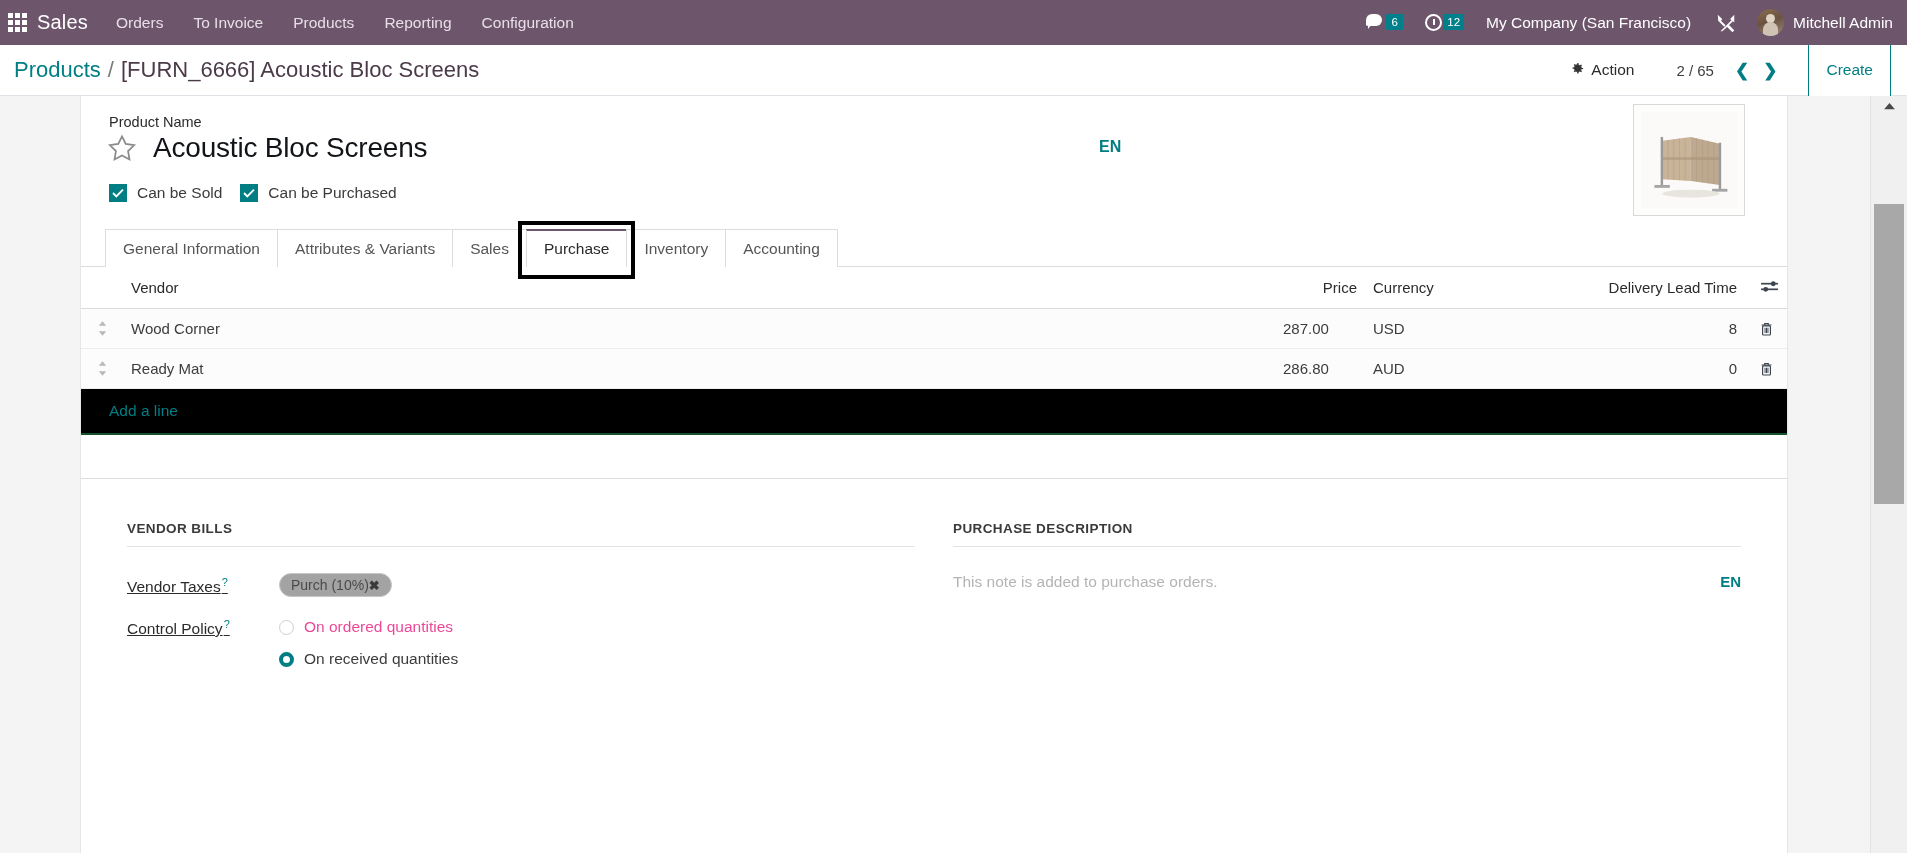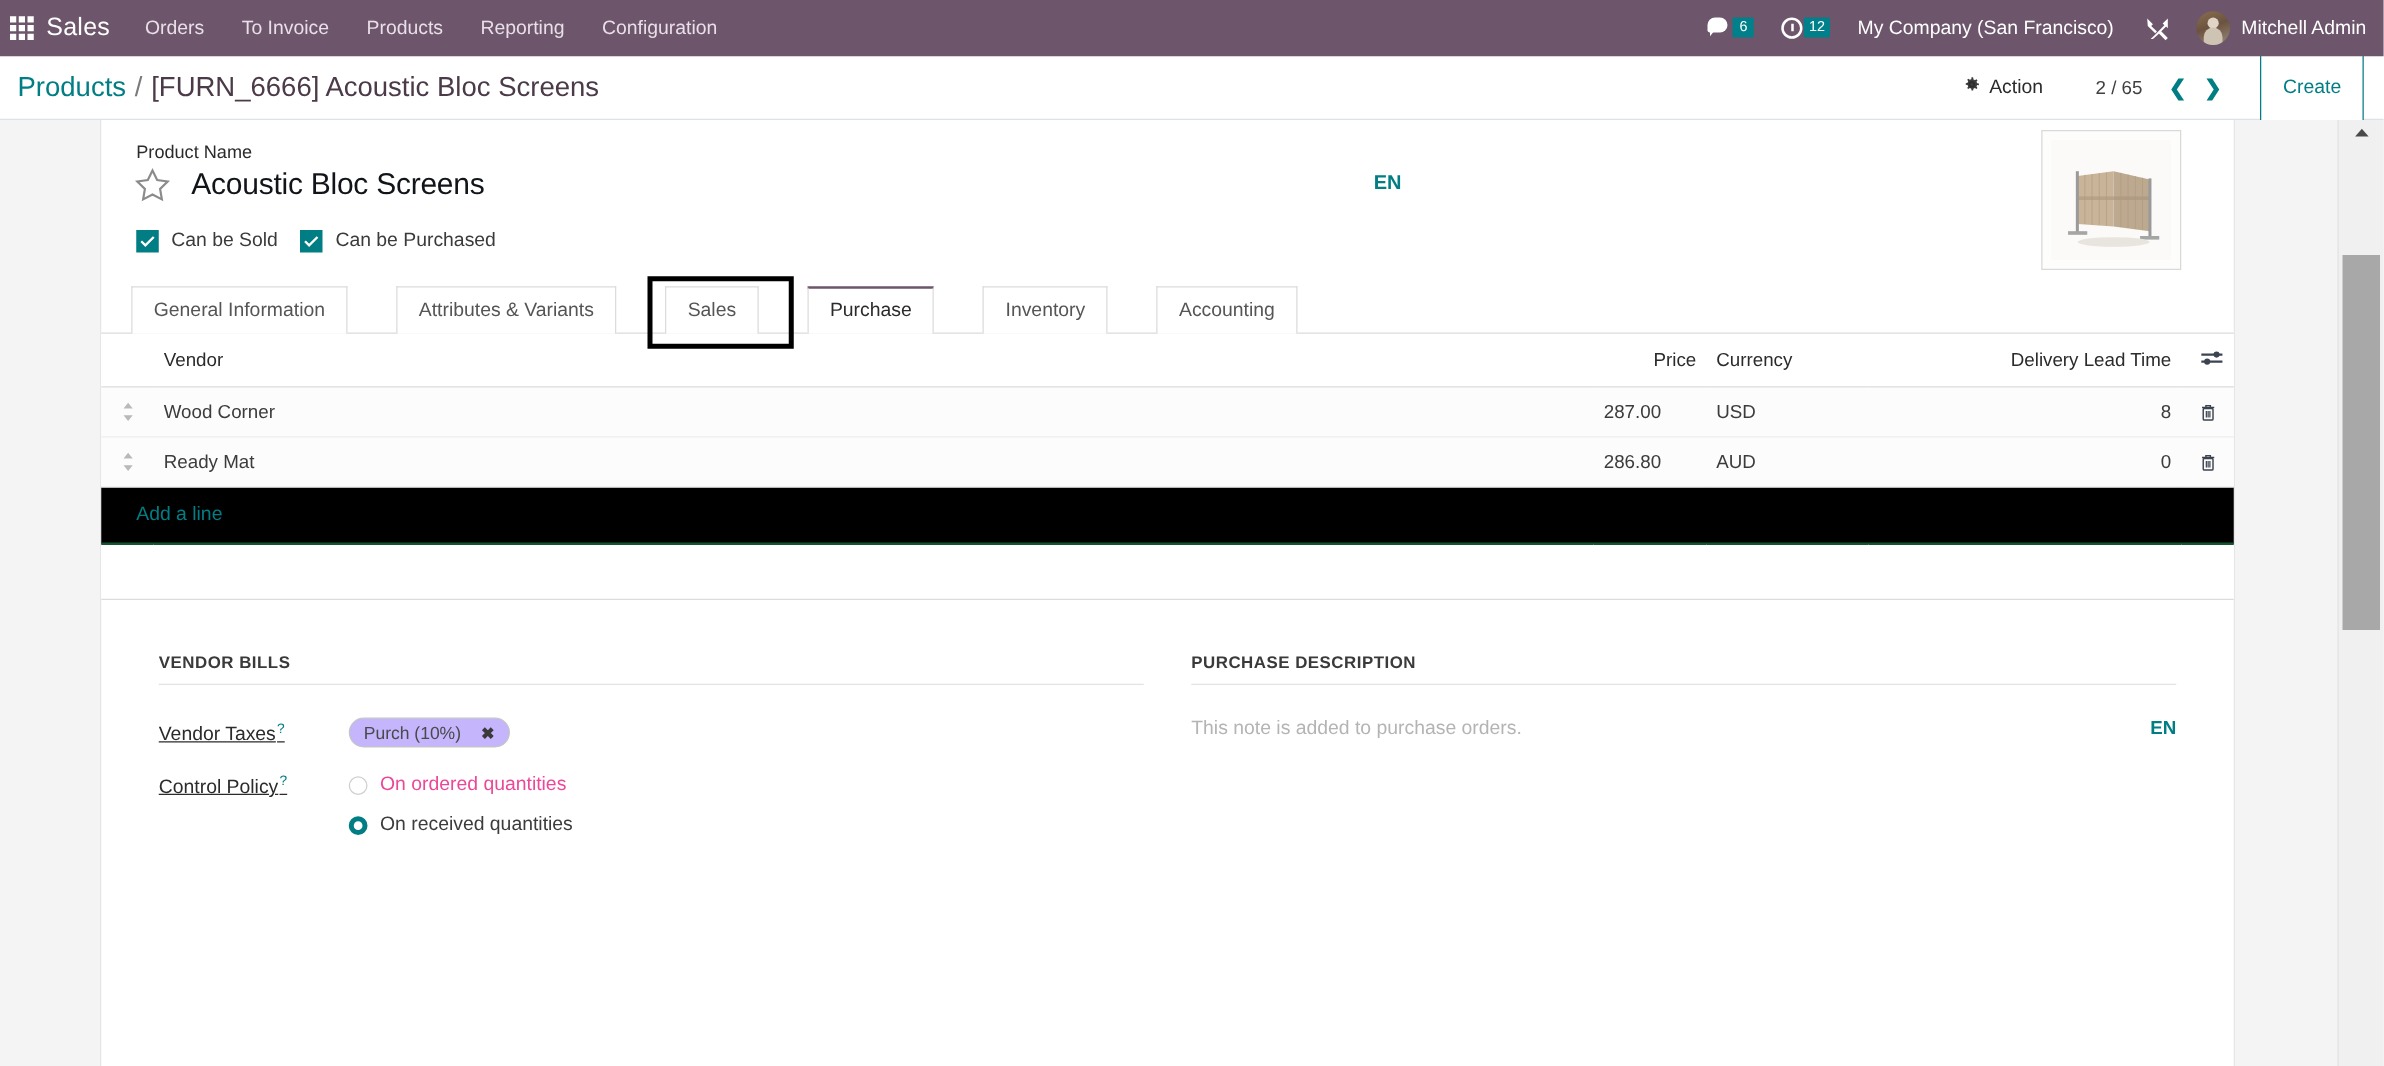--- a/index.html
+++ b/index.html
@@ -130,21 +130,21 @@
 
   
   .title-zone { padding: 18px 0 0 0; position: relative; }
   .field-label-small { font-size: 14.5px; color: #2b2b2b; padding-left: 28px; }
   .title-row { display: flex; align-items: center; padding-left: 24px; margin-top: 2px; }
   .star {
     width: 34px; height: 32px; margin-right: 14px; flex: none; cursor: pointer;
     display:flex; align-items:center; justify-content:center;
   }
   .prod-title {
-    font-size: 24px; color: #111418; font-weight: 400; letter-spacing: -.2px;
+    font-size: 28px; color: #111418; font-weight: 400; letter-spacing: -.2px;
   }
   .lang-en-title {
     position: absolute; left: 1018px; top: 42px;
     color: #017e84; font-size: 16px; font-weight: 600; cursor: pointer;
   }
   .prod-image {
     position: absolute; right: 42px; top: 8px;
     width: 112px; height: 112px;
     border: 1px solid #d9d9d9; background: #fdfdfc;
     display: flex; align-items: center; justify-content: center;
@@ -157,21 +157,20 @@
   }
   .cb svg { display: block; }
   .cb-label { font-size: 15.5px; color: #3b3b3b; margin: 0 18px 0 10px; cursor: pointer; }
 
   
   .tabs {
     display: flex; align-items: center;
     padding-left: 24px; margin-top: 26px;
     border-bottom: 1px solid #dcdcdc;
     position: relative;
-    gap: 40px;
   }
   .tab {
     font-size: 15.5px; color: #555; padding: 10px 17px 9px 17px;
     border: 1px solid #dcdcdc; border-bottom: none; background: #fff;
     margin-right: -1px; cursor: pointer; white-space: nowrap;
     position: relative; top: 1px;
   }
   .tab.active {
     color: #2b2b2b; border-top: 2px solid #6d556b;
     padding-top: 9px;
@@ -221,23 +220,23 @@
     font-size: 13.5px; font-weight: bold; color: #3a3a3a;
     letter-spacing: .4px; padding-bottom: 10px;
     border-bottom: 1px solid #e3e3e3; margin-bottom: 26px;
   }
   .grp-row { display: flex; align-items: flex-start; margin-bottom: 18px; }
   .grp-label {
     width: 152px; flex: none; font-size: 15.5px; color: #2b2b2b; padding-top: 3px; text-decoration: underline;
   }
   .qmark { color: #017e84; font-size: 11px; vertical-align: super; margin-left: 1px; cursor: pointer; }
   .tag {
-    display: inline-flex; align-items: center; gap: 16px;
+    display: inline-flex; align-items: center; gap: 0;
     border: 1px solid #c6c6c6; border-radius: 13px;
-    padding: 3px 11px; font-size: 14px; color: #4a4a4a; background: #c4b5fd;
+    padding: 3px 11px; font-size: 14px; color: #4a4a4a; background: #a3a3a3;
   }
   .tag-x { cursor: pointer; font-weight: bold; color: #3a3a3a; font-size: 13px; }
   .radio-list { display: flex; flex-direction: column; gap: 14px; padding-top: 3px; }
   .radio-item { display: flex; align-items: center; gap: 10px; cursor: pointer; }
   .radio {
     width: 15px; height: 15px; border-radius: 50%;
     border: 1.5px solid #cfcfcf; background: #fff; flex: none;
   }
   .radio.on {
     border: 4.5px solid #017e84; background: #fff;

